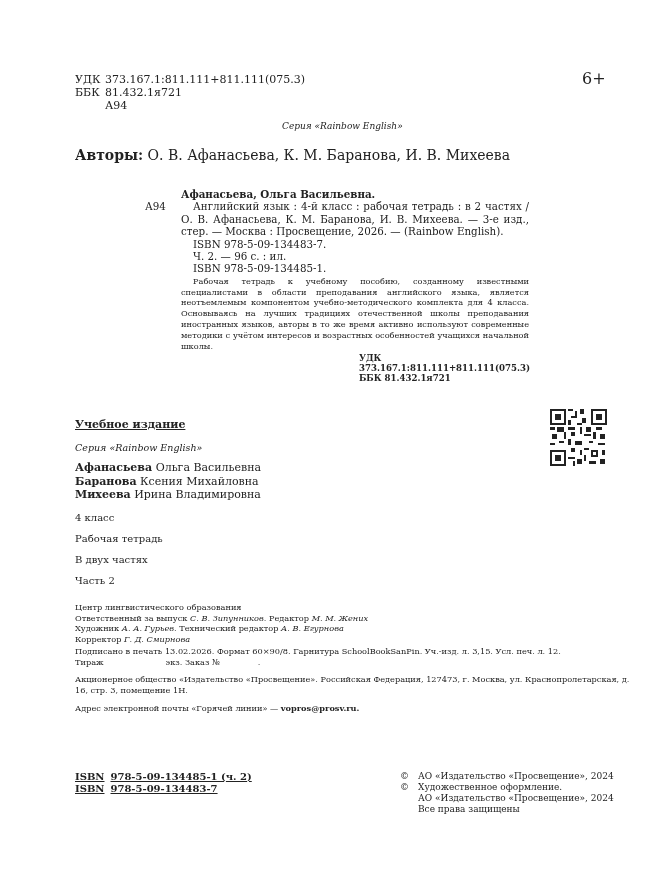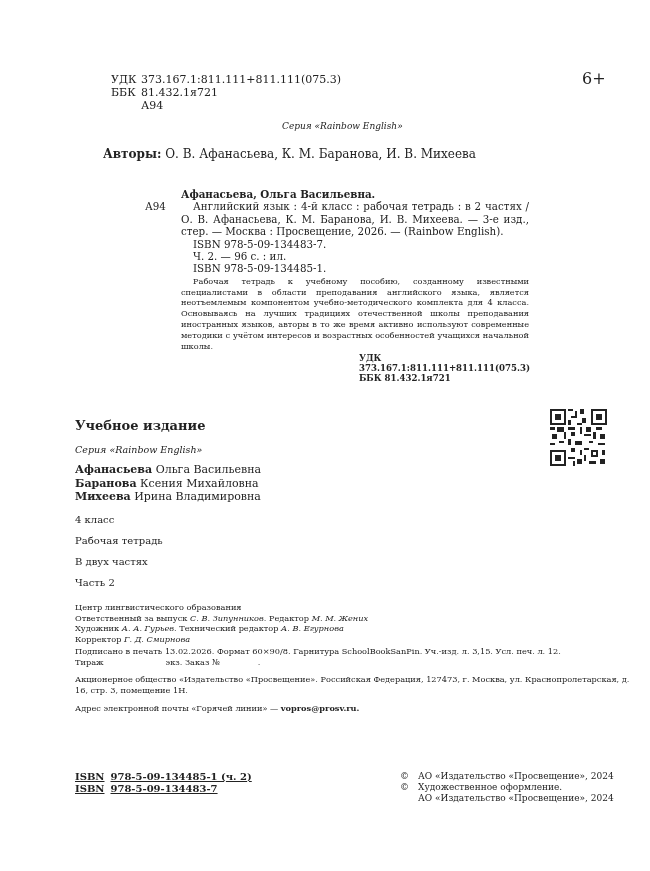--- a/index.html
+++ b/index.html
@@ -7,37 +7,37 @@
     width: 650px; height: 871px; position: relative; overflow: hidden;
     font-family: "DejaVu Serif", "Liberation Serif", serif;
     color: #222;
   }
   .abs { position: absolute; }
   .tiny { font-size: 8.2px; line-height: 10.6px; }
   b, .b { font-weight: bold; }
   i, .i { font-style: italic; }
 
   #udk-top { left: 75px; top: 73px; font-size: 11px; line-height: 13px; }
-  #udk-top .row { display: flex; margin-left: 36px; }
+  #udk-top .row { display: flex; }
   #udk-top .k { width: 30px; }
   #age { left: 582px; top: 69px; font-size: 16px; }
   #series-top { left: 282px; top: 121px; font-size: 9px; font-style: italic; }
-  #authors-top { left: 75px; top: 147px; font-size: 12px; margin-left: 28px; }
+  #authors-top { left: 75px; top: 147px; font-size: 14px; }
 
   #card { left: 181px; top: 188px; width: 348px; font-size: 10.3px; line-height: 12.4px; }
   #card .idx { position: absolute; left: -36px; top: 12.4px; }
   #card .just { text-align: justify; }
   #card .ind { text-indent: 12px; }
   #card .pad { padding-left: 12px; }
   #card .ann { font-size: 8.2px; line-height: 10.8px; text-align: justify; margin-top: 1px; }
   #card .ann p { margin: 0; text-indent: 12px; }
   #card .codes { font-size: 8.6px; line-height: 10px; font-weight: bold; margin-left: 178px; margin-top: 2px; }
 
   #imprint { left: 75px; top: 418px; width: 480px; }
-  #imprint .lbl { font-size: 13px; font-weight: bold; }
+  #imprint .lbl { font-size: 11px; font-weight: bold; text-decoration: underline; }
   #imprint .ser { font-size: 9.5px; font-style: italic; margin-top: 11px; }
   #imprint .names { font-size: 11px; line-height: 13.6px; margin-top: 8px; }
   #imprint .title { font-size: 11.5px; font-weight: bold; margin-top: 10px; }
   #imprint .line { font-size: 10px; margin-top: 10px; }
 
   #credits { left: 75px; top: 602px; width: 550px; }
   #credits p { margin: 0; }
   #pub { left: 75px; top: 646px; width: 555px; }
   #pub p { margin: 0; }
   #org { left: 75px; top: 674px; width: 555px; }
@@ -191,13 +191,17 @@
       <span>АО «Издательство «Просвещение», 2024</span>
     </div>
   <div class="row">
       <span class="sym">©</span>
       <span>Художественное оформление.</span>
     </div>
   <div class="row">
       <span class="sym"></span>
       <span>АО «Издательство «Просвещение», 2024</span>
     </div>
+  <div class="row">
+      <span class="sym"></span>
+      <span>Все права защищены</span>
+    </div>
 </div>
 
 </body></html>

